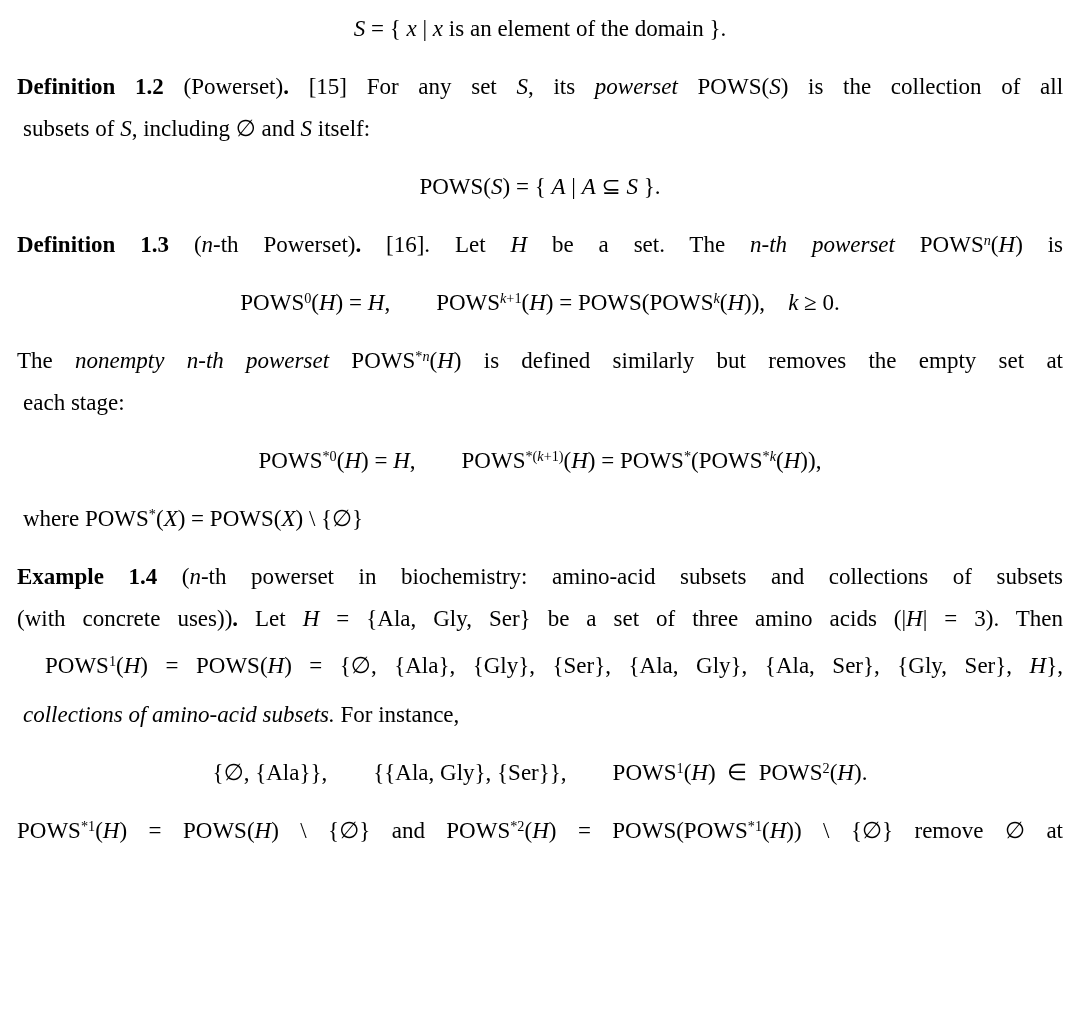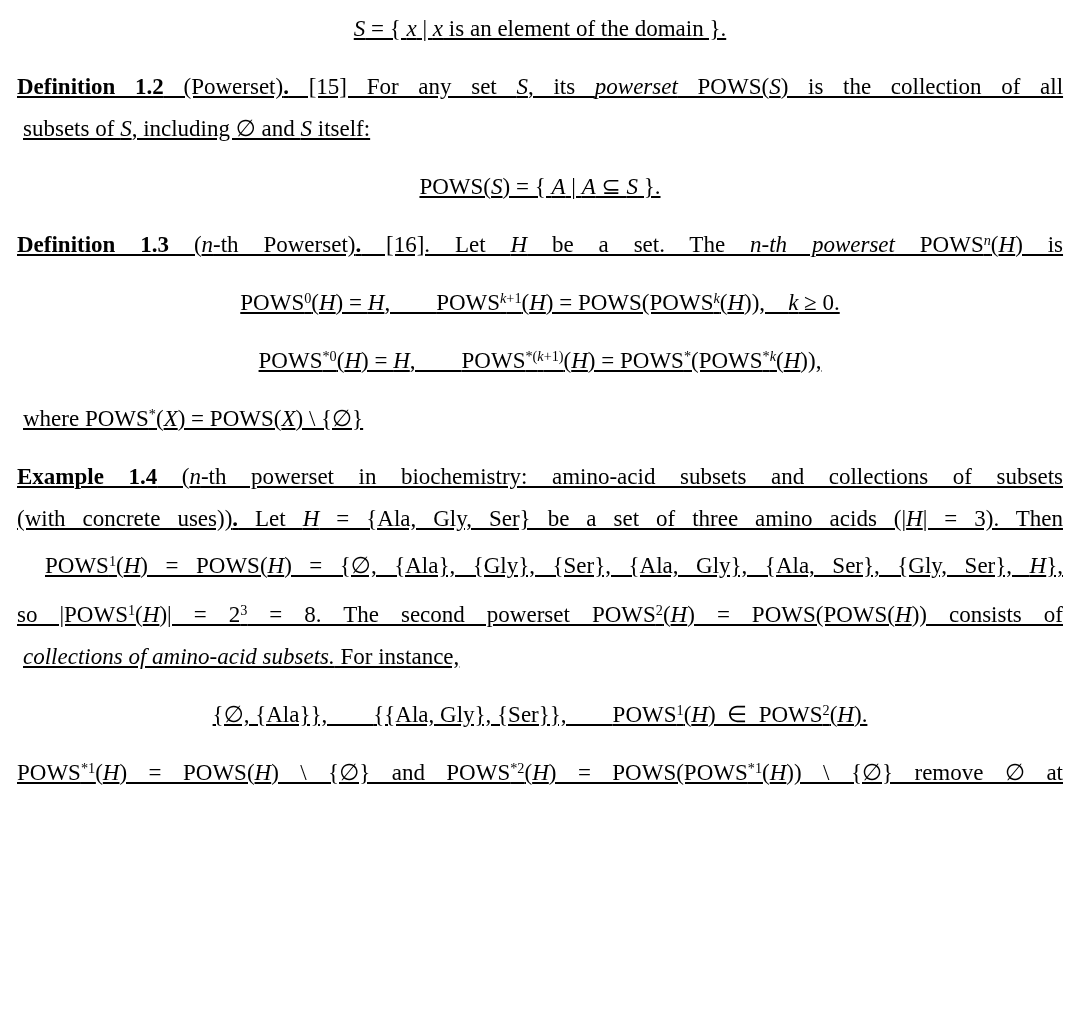--- a/index.html
+++ b/index.html
@@ -13,21 +13,20 @@
     overflow: hidden;
     color: #000000;
     font-family: "Liberation Serif", serif;
     font-size: 23px;
   }
   .page {
     padding: 6px 17px 0 17px;
   }
   .block {
     margin-top: 16px;
-    text-decoration: underline;
   }
   .block:first-child {
     margin-top: 2px;
   }
   .line {
     line-height: 42px;
     white-space: normal;
   }
   .line.j {
     text-align: justify;
@@ -66,30 +65,33 @@
   <div class="block">
       <div class="line c"><span>POWS(</span><span class="i">S</span><span>) = { </span><span class="i">A</span><span> | </span><span class="i">A</span><span> ⊆ </span><span class="i">S</span><span> }.</span></div>
     </div>
   <div class="block">
       <div class="line j"><span class="b">Definition 1.3</span><span> (</span><span class="i">n</span><span>-th Powerset)</span><span class="b">.</span><span> [16]. Let </span><span class="i">H</span><span> be a set. The </span><span class="i">n-th powerset</span><span> POWS</span><span class="sup i">n</span><span>(</span><span class="i">H</span><span>) is</span></div>
     </div>
   <div class="block">
       <div class="line c"><span>POWS</span><span class="sup">0</span><span>(</span><span class="i">H</span><span>) = </span><span class="i">H</span><span>,  </span><span>POWS</span><span class="sup i">k</span><span class="sup">+1</span><span>(</span><span class="i">H</span><span>) = POWS(POWS</span><span class="sup i">k</span><span>(</span><span class="i">H</span><span>)),  </span><span class="i">k</span><span> ≥ 0.</span></div>
     </div>
   <div class="block">
+      <div class="line j"><span>The </span><span class="i">nonempty n-th powerset</span><span> POWS</span><span class="sup">*</span><span class="sup i">n</span><span>(</span><span class="i">H</span><span>) is defined similarly but removes the empty set at</span></div>
+      <div class="line l"><span>each stage:</span></div>
+    </div>
+  <div class="block">
       <div class="line c"><span>POWS</span><span class="sup">*0</span><span>(</span><span class="i">H</span><span>) = </span><span class="i">H</span><span>,  </span><span>POWS</span><span class="sup">*(</span><span class="sup i">k</span><span class="sup">+1)</span><span>(</span><span class="i">H</span><span>) = POWS</span><span class="sup">*</span><span>(POWS</span><span class="sup">*</span><span class="sup i">k</span><span>(</span><span class="i">H</span><span>)),</span></div>
     </div>
   <div class="block">
       <div class="line l"><span>where POWS</span><span class="sup">*</span><span>(</span><span class="i">X</span><span>) = POWS(</span><span class="i">X</span><span>) \ {∅}</span></div>
     </div>
   <div class="block">
       <div class="line j"><span class="b">Example 1.4</span><span> (</span><span class="i">n</span><span>-th powerset in biochemistry: amino-acid subsets and collections of subsets</span></div>
       <div class="line j"><span>(with concrete uses))</span><span class="b">.</span><span> Let </span><span class="i">H</span><span> = {Ala, Gly, Ser} be a set of three amino acids (|</span><span class="i">H</span><span>| = 3). Then</span></div>
       <div class="line j pad"><span>POWS</span><span class="sup">1</span><span>(</span><span class="i">H</span><span>) = POWS(</span><span class="i">H</span><span>) = {∅, {Ala}, {Gly}, {Ser}, {Ala, Gly}, {Ala, Ser}, {Gly, Ser}, </span><span class="i">H</span><span>},</span></div>
-      <div class="line j"><span>so |POWS</span><span class="sup">1</span><span>(</span><span class="i">H</span><span>)| = 2</span><span class="sup">3</span><span> = 8. The second powerset POWS</span><span class="sup">2</span><span>(</span><span class="i">H</span><span>) = POWS(POWS(</span><span class="i">H</span><span>)) consists of</span></div>
       <div class="line l"><span class="i">collections of amino-acid subsets.</span><span> For instance,</span></div>
     </div>
   <div class="block">
       <div class="line c"><span>{∅, {Ala}},  </span><span>{{Ala, Gly}, {Ser}},  </span><span>POWS</span><span class="sup">1</span><span>(</span><span class="i">H</span><span>) ∈ POWS</span><span class="sup">2</span><span>(</span><span class="i">H</span><span>).</span></div>
     </div>
   <div class="block">
       <div class="line j"><span>POWS</span><span class="sup">*1</span><span>(</span><span class="i">H</span><span>) = POWS(</span><span class="i">H</span><span>) \ {∅} and POWS</span><span class="sup">*2</span><span>(</span><span class="i">H</span><span>) = POWS(POWS</span><span class="sup">*1</span><span>(</span><span class="i">H</span><span>)) \ {∅} remove ∅ at</span></div>
     </div>
 </div>
 

